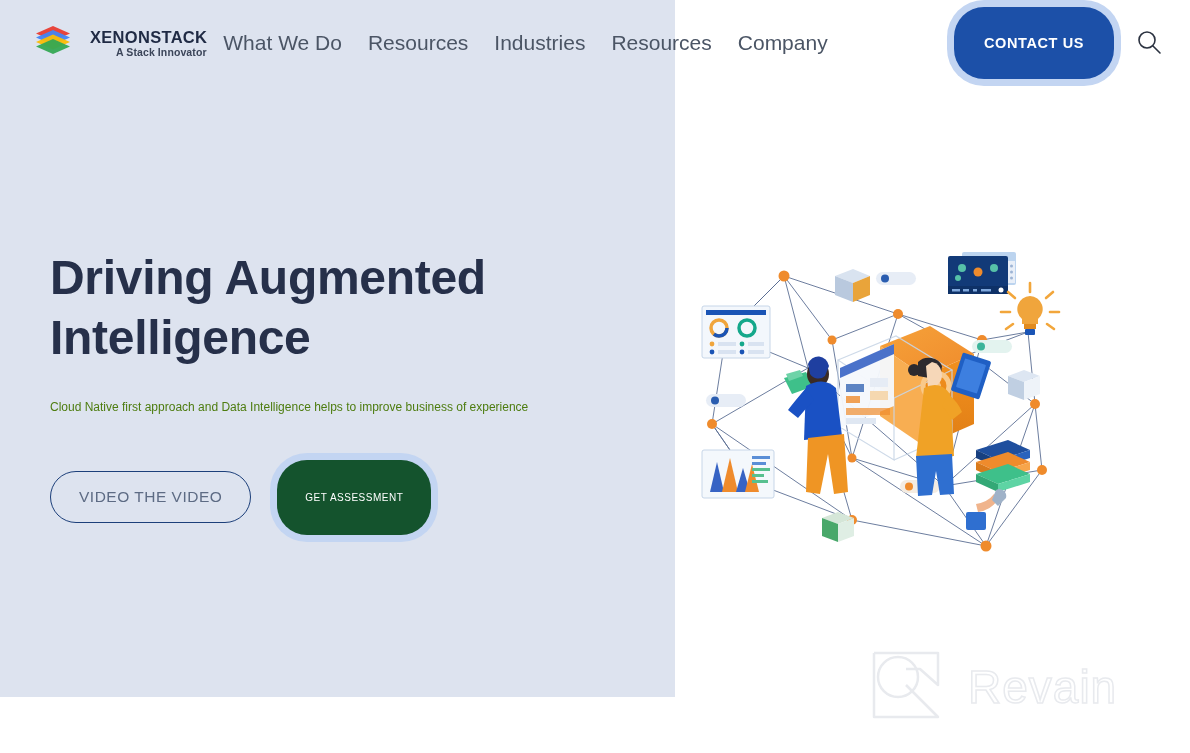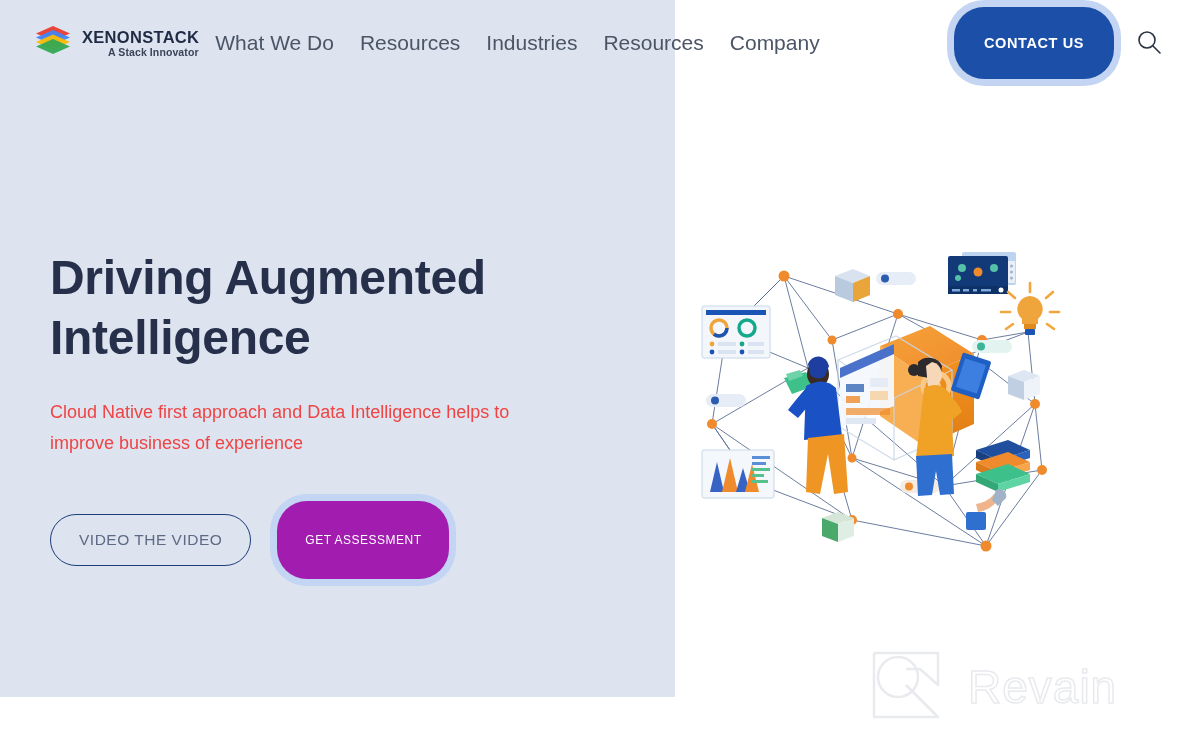--- a/index.html
+++ b/index.html
@@ -22,21 +22,21 @@
     width: 1100px; height: 53px;
     background: #ffffff;
   }
 
   
   .header {
     position: absolute; left: 0; top: 0; width: 1190px; height: 86px;
     display: flex; align-items: center;
   }
   .logo-wrap {
-    display: flex; align-items: center; gap: 8px;
+    display: flex; align-items: center; gap: 16px;
     margin-left: 32px;
   }
   .logo-mark { width: 42px; height: 42px; display: block; }
   .logo-text { line-height: 1; }
   .logo-name {
     font-size: 16.5px; font-weight: bold; letter-spacing: .3px;
     color: #1f2a44; display: block;
   }
   .logo-tag {
     font-size: 10.5px; font-weight: bold; color: #3b4559;
@@ -69,34 +69,34 @@
   }
 
   
   .hero-copy { position: absolute; left: 50px; top: 248px; width: 540px; }
   .hero-title {
     font-size: 48px; font-weight: bold; line-height: 1.26;
     color: #26304a; letter-spacing: -0.3px;
   }
   .hero-sub {
     margin-top: 28px;
-    font-size: 18px; line-height: 1.72; color: #ef4444;
+    font-size: 12px; line-height: 1.72; color: #4d7c0f;
     max-width: 500px;
   }
   .cta-row { margin-top: 42px; display: flex; align-items: center; gap: 26px; }
   .btn-outline {
     background: transparent;
     border: 1.5px solid #1c3f7a;
     color: #5d6b84;
     font-size: 15.5px; letter-spacing: .5px;
     padding: 16px 28px; border-radius: 30px; cursor: pointer;
   }
   .btn-filled {
-    background: #a21caf; color: #ffffff; border: none;
-    font-size: 12px; letter-spacing: .5px;
+    background: #14532d; color: #ffffff; border: none;
+    font-size: 10px; letter-spacing: .5px;
     padding: 32px 28px; border-radius: 30px; cursor: pointer;
     box-shadow: 0 0 0 7px #c3d5f2;
   }
 
   
   .illustration {
     position: absolute; left: 690px; top: 228px;
     width: 380px; height: 345px;
   }
 

